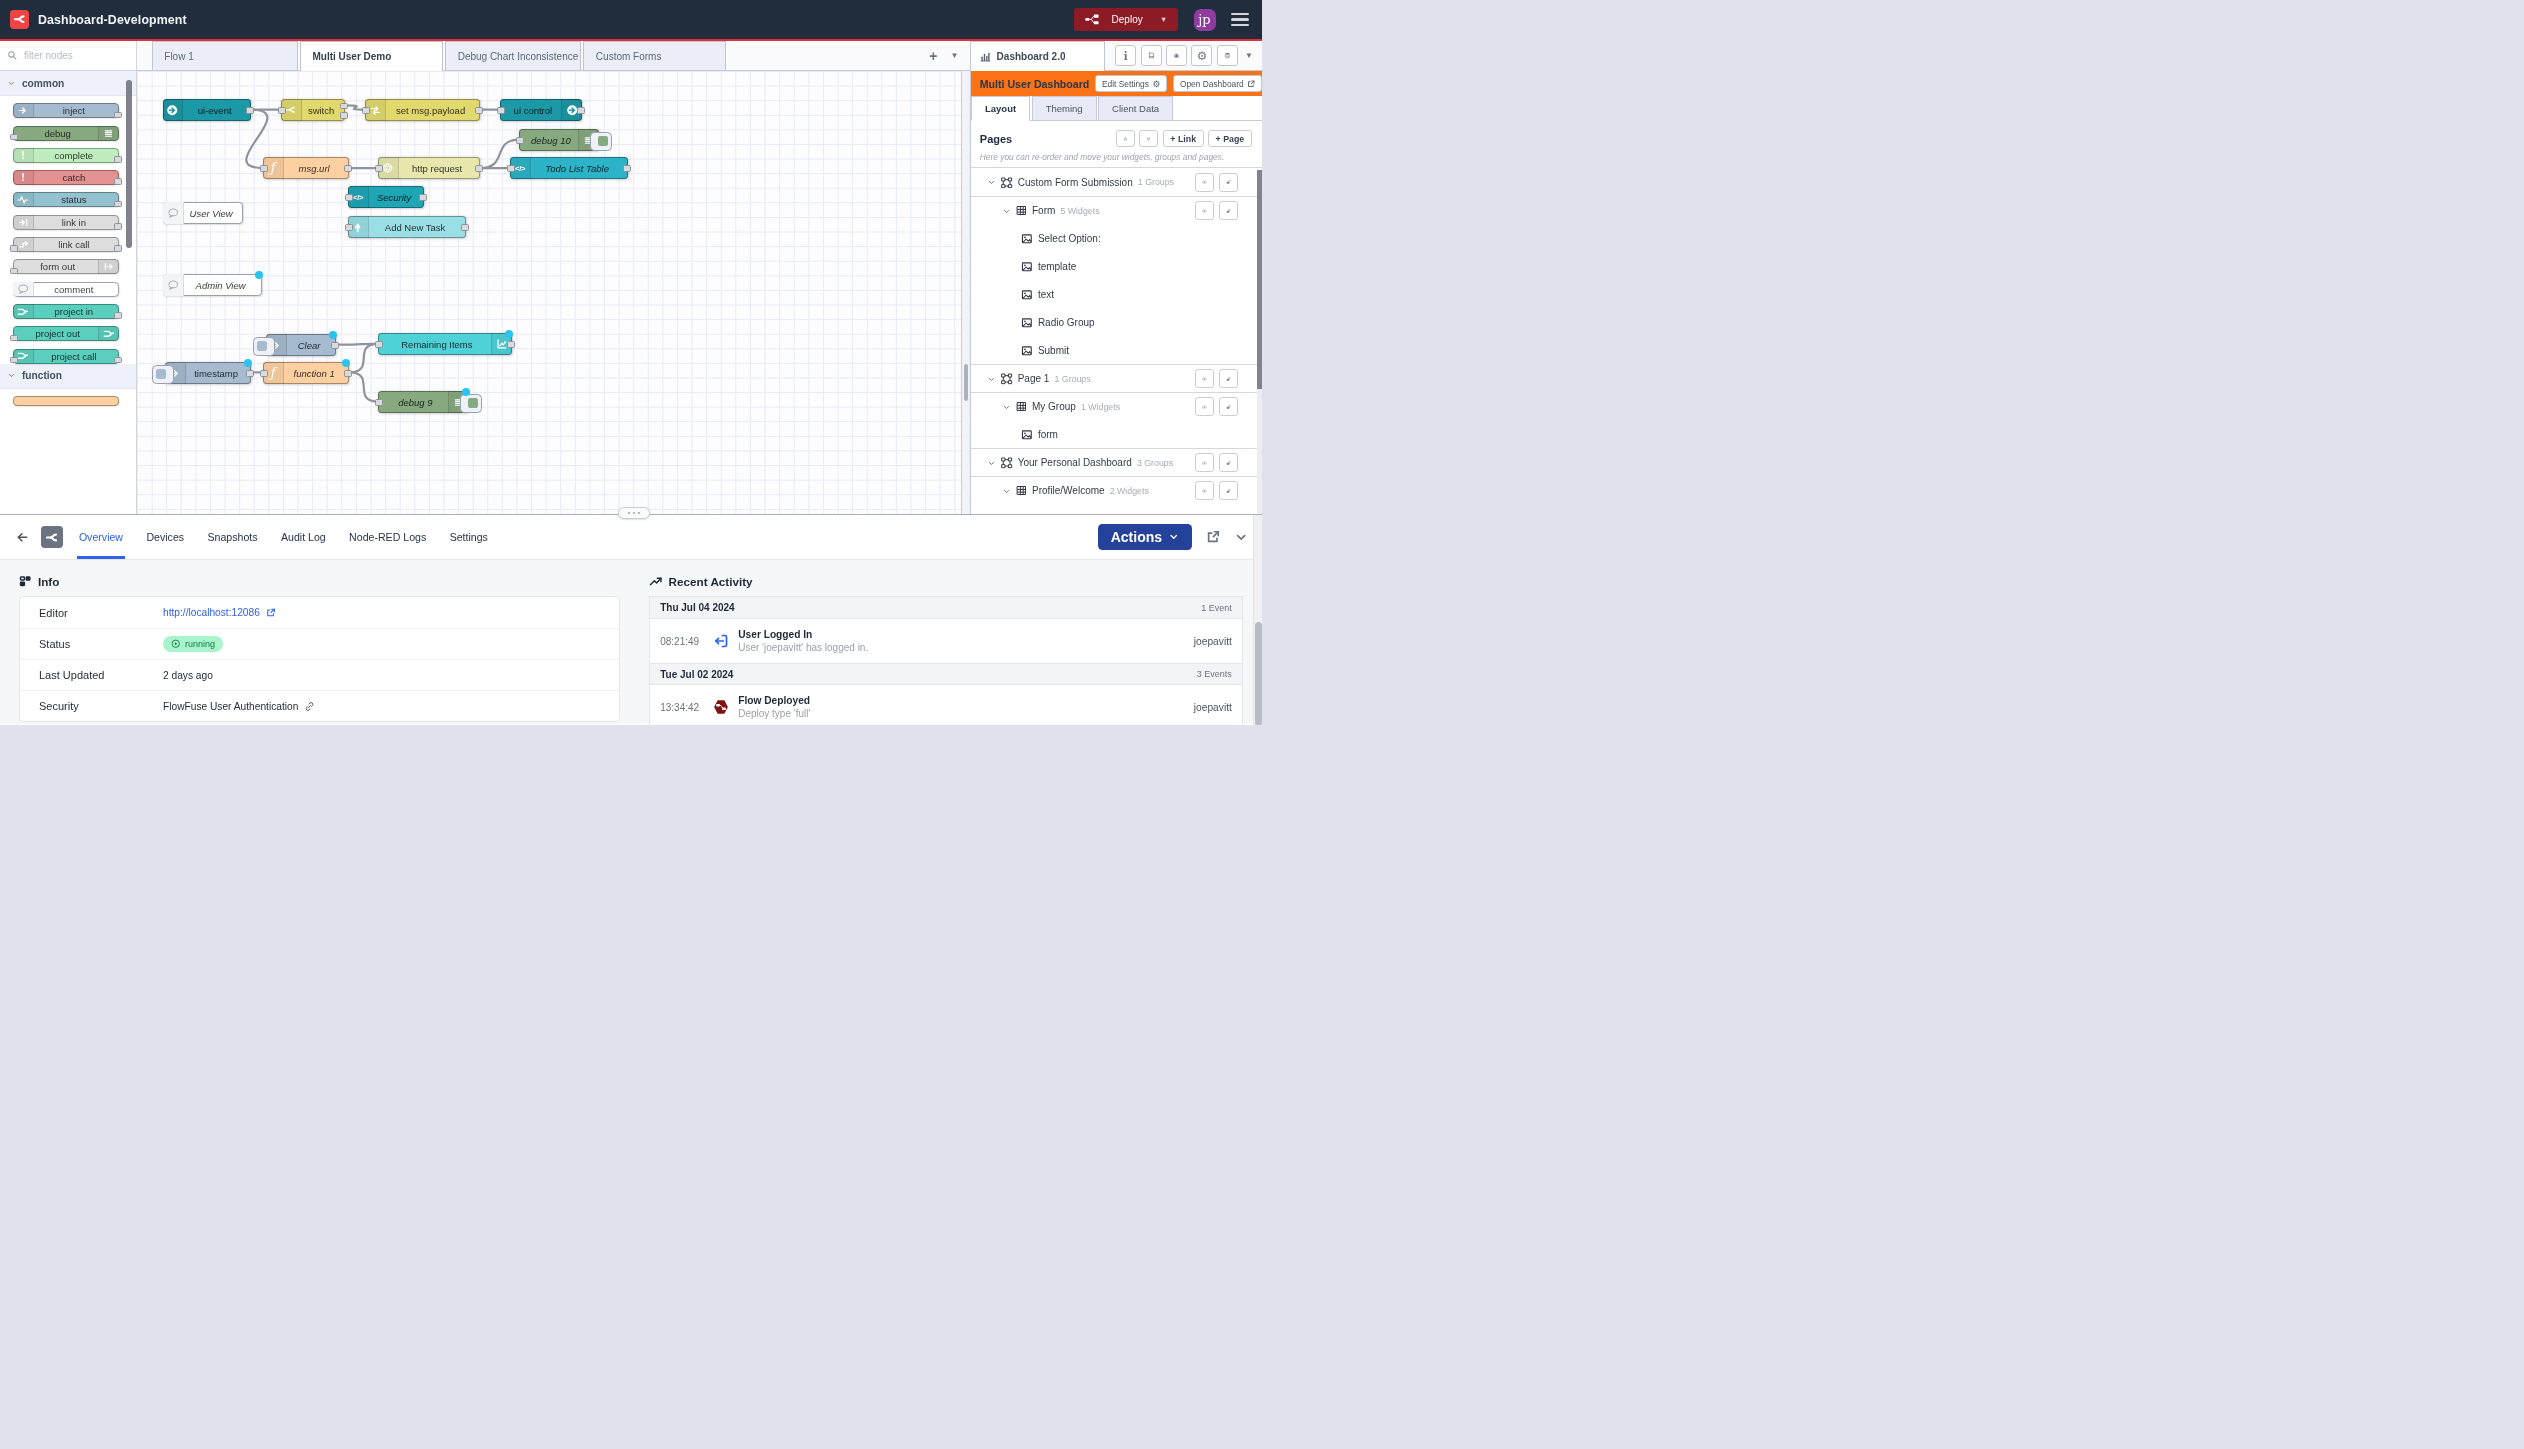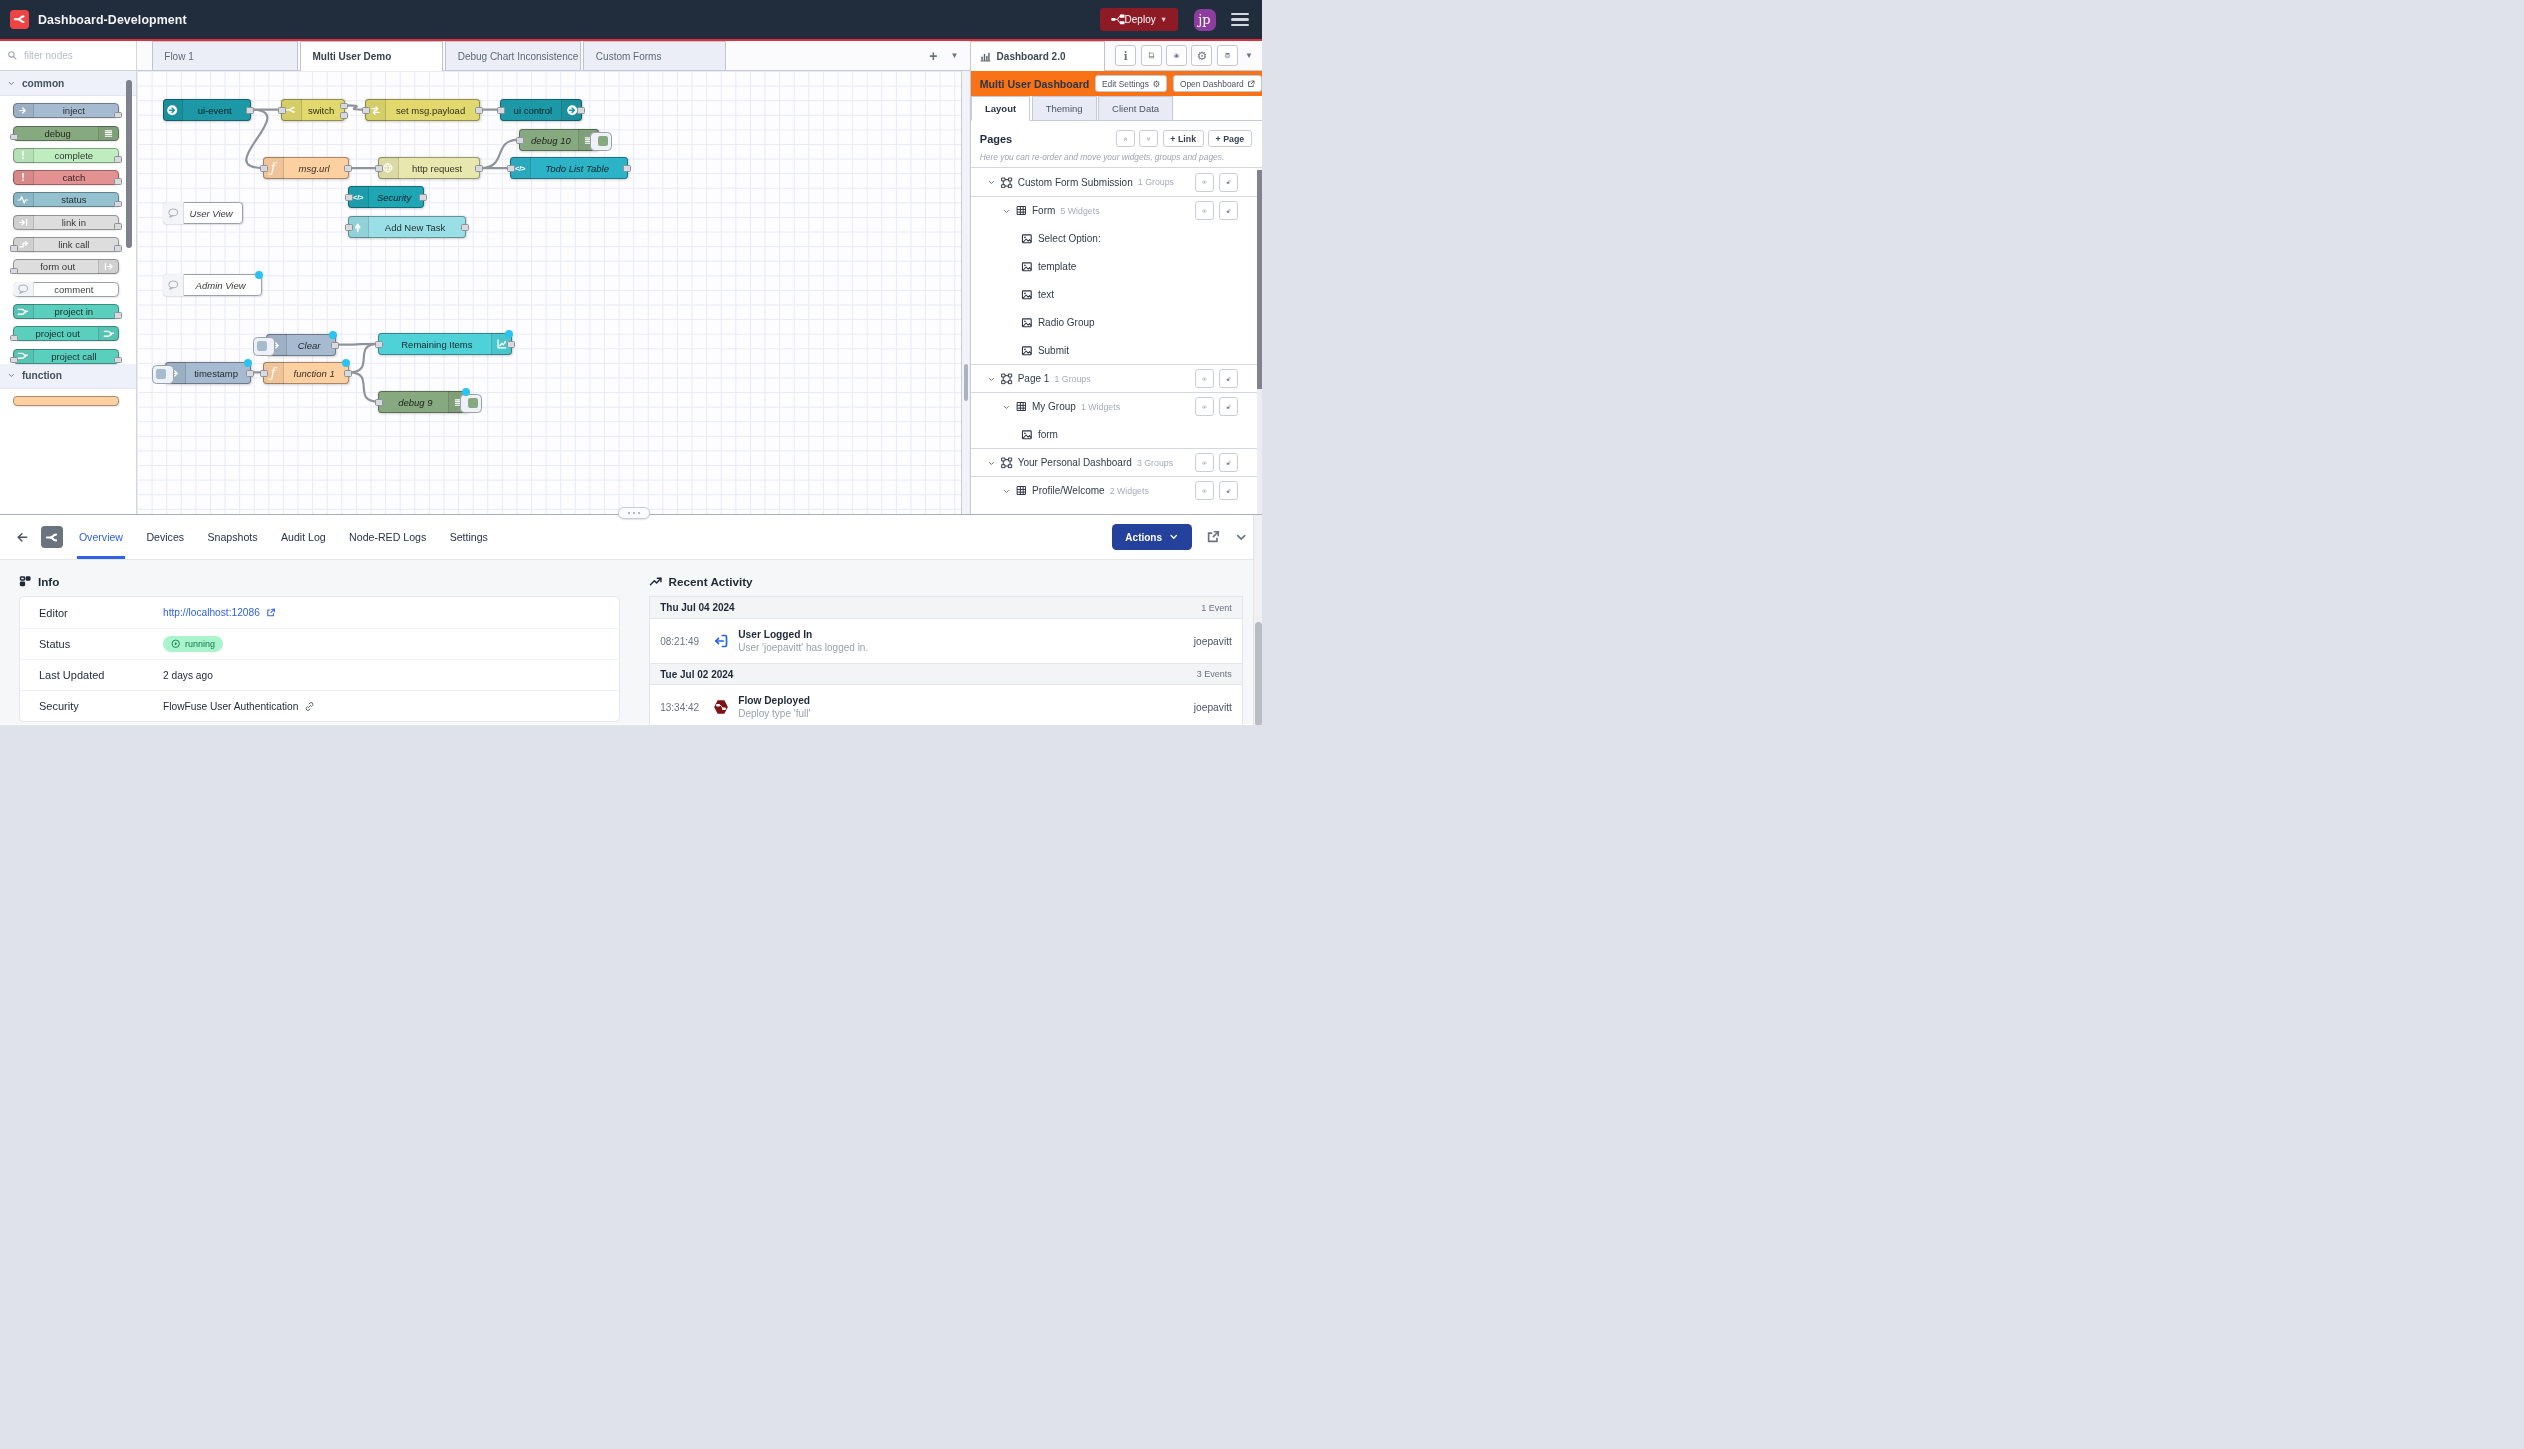--- a/index.html
+++ b/index.html
@@ -5,21 +5,21 @@
   html,body{margin:0;padding:0;background:#dfe2ea;}
   *{box-sizing:border-box;}
   body{font-family:"Liberation Sans","DejaVu Sans",sans-serif;-webkit-font-smoothing:antialiased;}
   #app{position:relative;width:1262px;height:725px;background:#fff;overflow:hidden;}
 
   
   #header{position:absolute;left:0;top:0;width:100%;height:41px;background:#212c3c;border-bottom:2.2px solid #e42f3a;display:flex;align-items:center;padding:0 10.2px;}
   .ff-logo{width:19px;height:19px;border-radius:3.7px;background:#ef4444;display:flex;align-items:center;justify-content:center;flex:none;}
   #header .title{color:#f3f4f6;font-size:12.4px;font-weight:700;margin-left:8.8px;letter-spacing:0.1px;}
   #header .spacer{flex:1;}
-  .deploy-btn{height:23.4px;background:#8c1b26;border:none;border-radius:2.9px;color:#fff;font-size:10px;display:flex;align-items:center;gap:0;padding:0 10.2px;cursor:pointer;}
+  .deploy-btn{height:23.4px;background:#8c1b26;border:none;border-radius:2.9px;color:#fff;font-size:10px;display:flex;align-items:center;gap:13px;padding:0 10.2px;cursor:pointer;}
   .deploy-btn .caret{font-size:7.3px;margin-left:4.4px;color:#f1c7cb;}
   .avatar{width:22px;height:22px;border-radius:6.6px;background:#8e3d9e;color:#fff;display:flex;align-items:center;justify-content:center;font-family:"DejaVu Serif",serif;font-size:13px;margin:0 13px 0 16px;cursor:pointer;}
   .hamburger{display:flex;flex-direction:column;gap:2.9px;cursor:pointer;padding:2.9px;}
   .hamburger span{display:block;width:17.5px;height:2.6px;border-radius:1.5px;background:#d3d6dc;}
 
   
   #palette{position:absolute;left:0;top:41px;width:137px;height:473px;background:#fff;border-right:0.7px solid #d4d7e0;overflow:hidden;}
   .pal-search{height:30px;border-bottom:0.7px solid #d4d7e0;display:flex;align-items:center;padding:0 7.3px;gap:4.4px;color:#9aa1ad;}
   .pal-search input{border:none;outline:none;font-size:10px;color:#55606b;width:88px;}
   .pal-search input::placeholder{color:#b6bcc7;}
@@ -110,21 +110,21 @@
   
   #bottom{position:absolute;left:0;top:514px;width:1262px;height:210px;background:#f6f7f9;border-top:1.5px solid #a9aeb9;}
   .b-nav{height:45px;background:#fff;border-bottom:0.7px solid #e5e7eb;display:flex;align-items:center;padding:0 14.6px;}
   .back-arrow{color:#4b5563;display:flex;margin-right:11.7px;cursor:pointer;}
   .ff-logo.gray{background:#6b7280;width:22px;height:22px;margin-right:16px;}
   .b-tabs{display:flex;gap:23.4px;height:100%;align-items:center;}
   .b-tab{position:relative;font-size:10.6px;color:#273449;height:100%;display:flex;align-items:center;cursor:pointer;white-space:nowrap;}
   .b-tab.active{color:#2f62e9;}
   .b-tab.active::after{content:"";position:absolute;left:-1.5px;right:-1.5px;bottom:0;height:2.9px;background:#2f62e9;}
   .b-right{margin-left:auto;display:flex;align-items:center;gap:14.6px;}
-  .actions-btn{height:26px;background:#24419b;border:none;border-radius:4.4px;color:#fff;font-weight:700;font-size:10px;display:flex;align-items:center;gap:7.3px;padding:0 13px;cursor:pointer;}
+  .actions-btn{height:26px;background:#24419b;border:none;border-radius:4.4px;color:#fff;font-weight:700;font-size:14px;display:flex;align-items:center;gap:7.3px;padding:0 13px;cursor:pointer;}
   .b-right .ico{color:#6b7280;display:flex;cursor:pointer;}
   .b-content{display:flex;padding:7.3px 19px 0 19px;gap:29px;}
   .col-info{width:601px;flex:none;}
   .col-activity{flex:1;min-width:0;}
   .sec-head{display:flex;align-items:center;gap:6.6px;font-size:11.7px;font-weight:700;color:#1f2937;padding:7.3px 0 8.8px 0;}
   .sec-head .ico{color:#1f2937;display:flex;}
   .info-card{background:#fff;border:0.7px solid #e3e6ea;border-radius:4.4px;overflow:hidden;}
   .info-row{display:flex;align-items:center;height:31px;border-top:0.7px solid #eef0f2;}
   .info-row:first-child{border-top:none;}
   .info-row .lab{width:143px;flex:none;padding-left:19px;font-size:11px;color:#1f2937;font-weight:500;}

